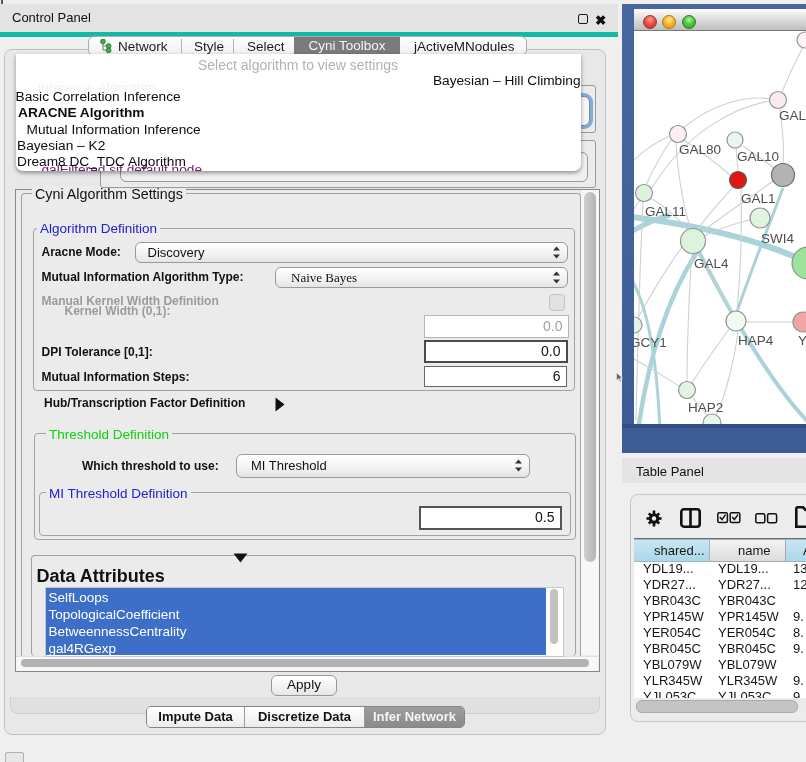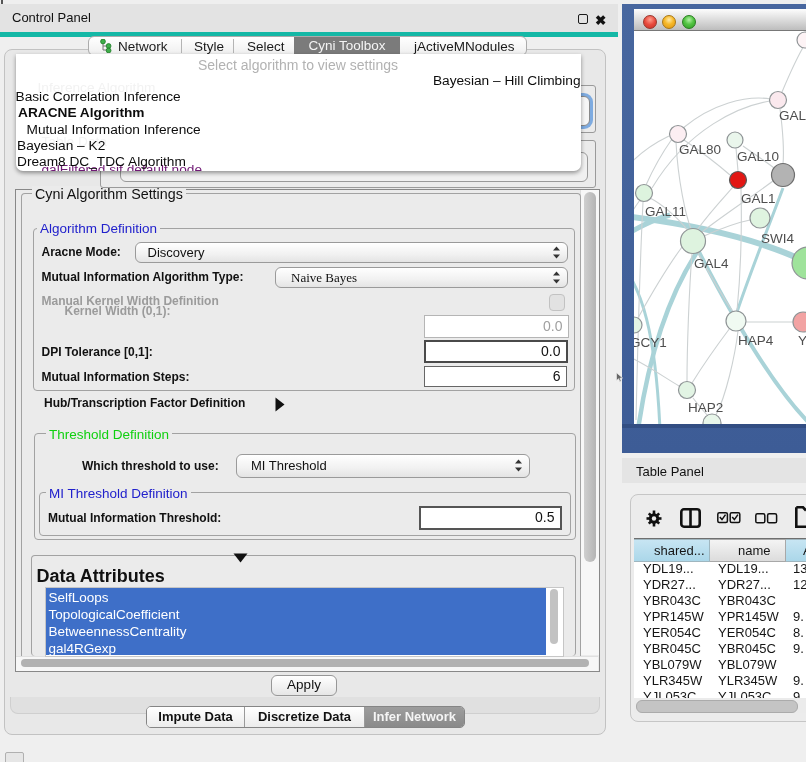--- a/index.html
+++ b/index.html
@@ -106,21 +106,20 @@
     <span style="padding-left:14px;">MI Threshold</span>
     <svg style="position:absolute;right:6px;top:4px;" width="9" height="13" viewBox="0 0 9 13">
         <path d="M4.5,0.5 L8,4.6 L1,4.6 Z" fill="#333"></path>
         <path d="M4.5,12.5 L8,8.4 L1,8.4 Z" fill="#333"></path>
       </svg>
   </div>
 
   <div class="grp" style="left:38.5px;top:492px;width:530px;height:41.5px;"></div>
   <span class="gtitle" style="left:46px;top:485.5px;color:#2121cc;font-size:13.5px;">MI Threshold Definition</span>
 
-  <span class="lbl" style="position:absolute;left:48px;top:510.5px;">Mutual Information Threshold:</span>
   <div class="fld" style="left:419px;top:506px;width:138.5px;height:19.5px;border:2px solid #555;line-height:19.5px;"><span style="padding-right:5px;">0.5</span></div>
 
   <div class="grp" style="left:30.5px;top:555px;width:543px;height:100px;border-bottom:none;"></div>
   <svg class="abs" style="left:233px;top:553px;" width="15" height="10" viewBox="0 0 15 10">
       <path d="M0.5,0.5 L14.5,0.5 L7.5,9.5 Z" fill="#111"></path>
     </svg>
   <span style="position:absolute;left:36.5px;top:566px;font-size:18px;font-weight:bold;color:#111;">Data Attributes</span>
 
   <div class="abs" style="left:45px;top:587px;width:516.5px;height:68px;background:#ffffff;border:1px solid #c6c6c6;"></div>
   <div class="abs" style="left:46px;top:587.5px;width:499.5px;height:67px;background:#3e6fc8;font-size:13.5px;color:#ffffff;">

